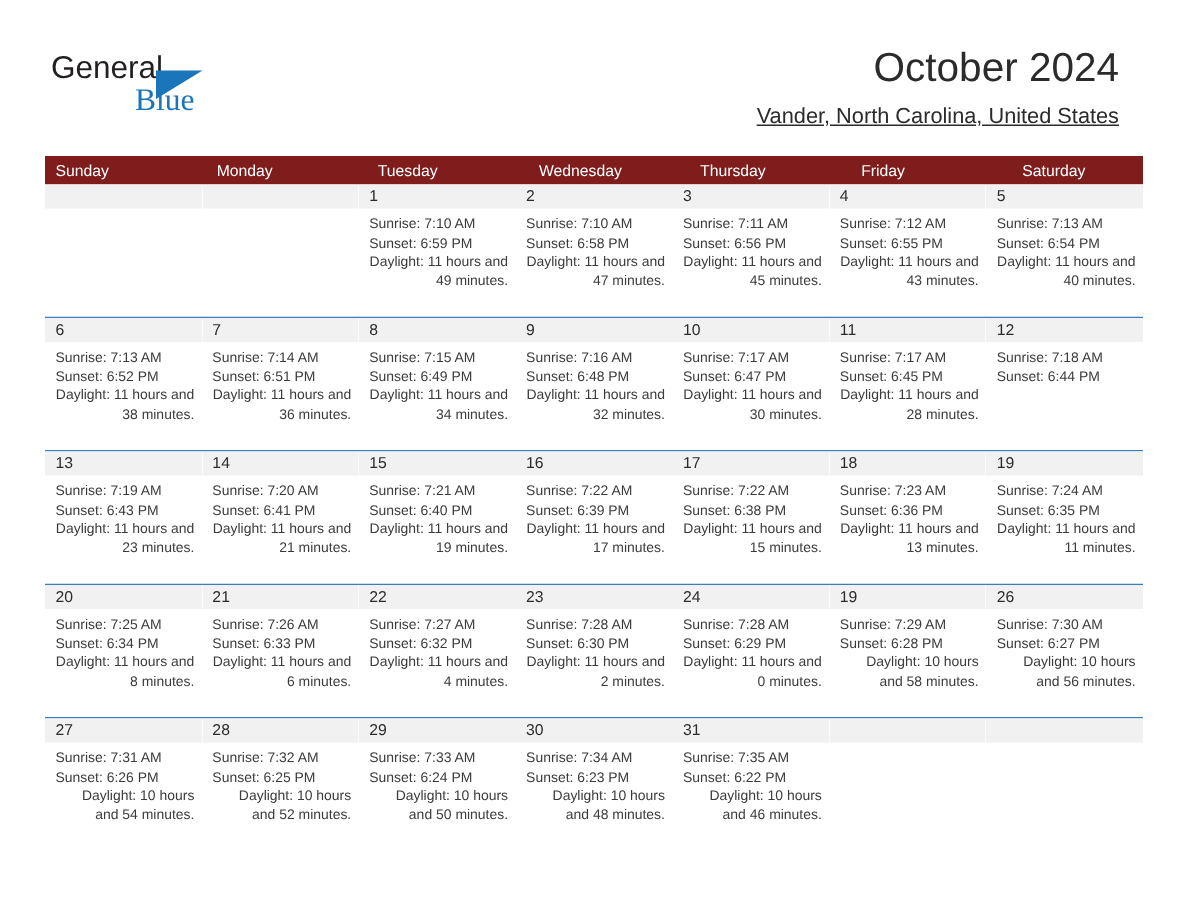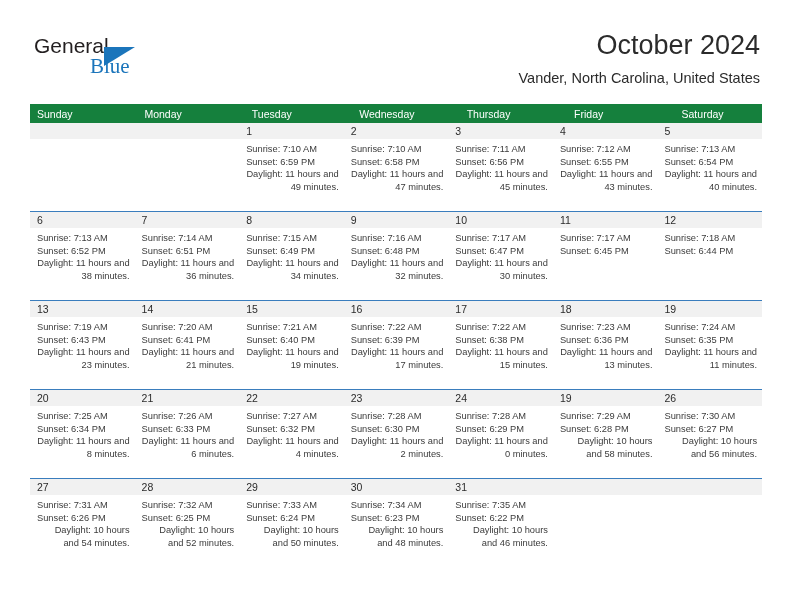--- a/index.html
+++ b/index.html
@@ -58,49 +58,50 @@
     left: 70px;
     top: 13px;
     width: 0;
     height: 0;
     border-left: 31px solid #1b75bb;
     border-bottom: 19px solid transparent;
   }
 
   .title-block {
     position: absolute;
-    right: 32px;
+    right: 46px;
     top: 28px;
     text-align: right;
   }
   .cal-title {
     font-size: 27px;
     color: #2b2b2b;
     font-weight: normal;
     line-height: 34px;
     white-space: nowrap;
   }
   .cal-subtitle {
     font-size: 14.5px;
     color: #2b2b2b;
     line-height: 22px;
     margin-top: 5px;
     white-space: nowrap;
+    text-decoration: underline;
   }
 
   
   .calendar {
     position: absolute;
     left: 30px;
     top: 104px;
     width: 732px;
   }
   .dow-row {
     display: flex;
-    background: #15803d;
+    background: #7f1d1d;
     gap: 20px;
   }
   .dow-cell {
     flex: 1 1 0;
     box-sizing: border-box;
     padding: 4px 0 4px 7px;
     font-size: 10.5px;
     color: #ffffff;
     height: 19px;
     line-height: 12px;
@@ -267,20 +268,21 @@
               <div>Sunrise: 7:17 AM</div>
               <div>Sunset: 6:47 PM</div>
               <div class="daylight">Daylight: 11 hours and 30 minutes.</div>
             </div>
           </div>
           <div class="day-cell">
             <span class="day-num">11</span>
             <div class="day-info">
               <div>Sunrise: 7:17 AM</div>
               <div>Sunset: 6:45 PM</div>
+              <div class="daylight">Daylight: 11 hours and 28 minutes.</div>
             </div>
           </div>
           <div class="day-cell">
             <span class="day-num">12</span>
             <div class="day-info">
               <div>Sunrise: 7:18 AM</div>
               <div>Sunset: 6:44 PM</div>
             </div>
           </div>
         </div>

